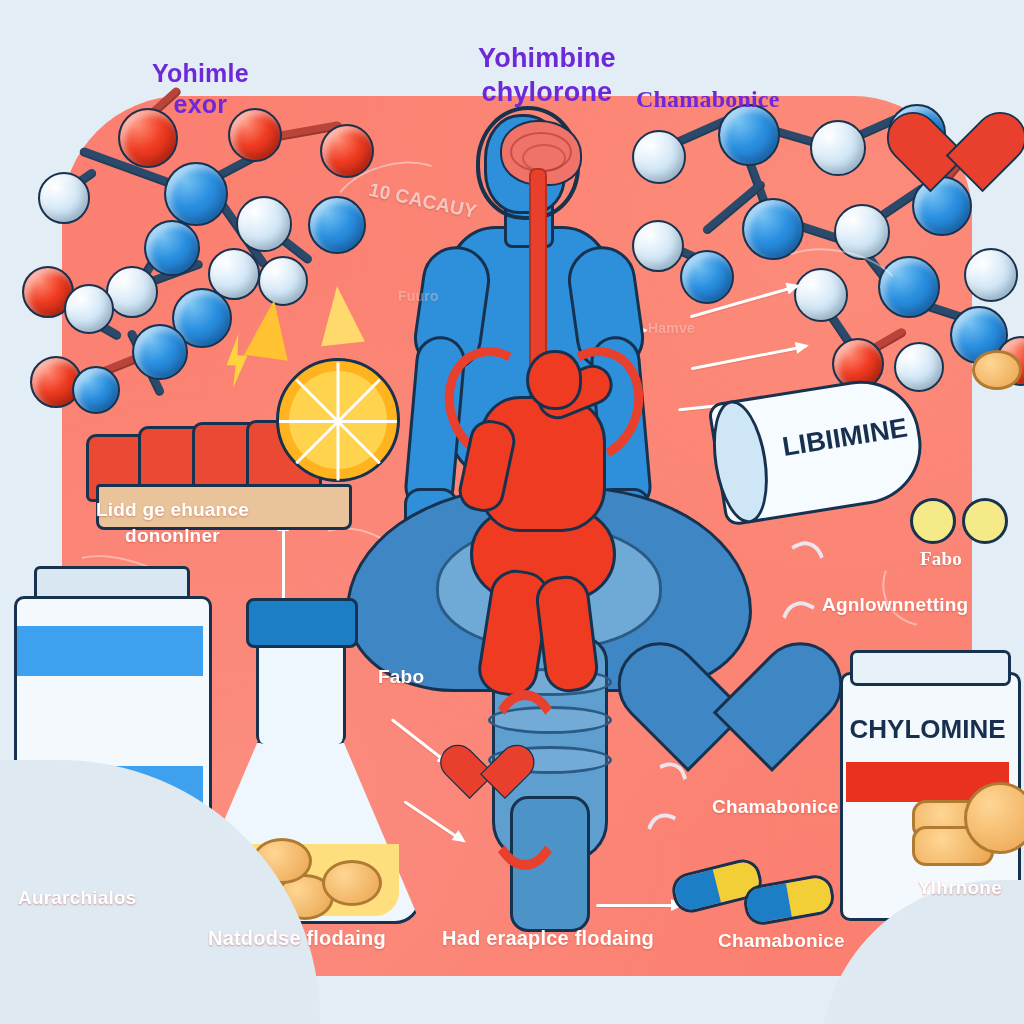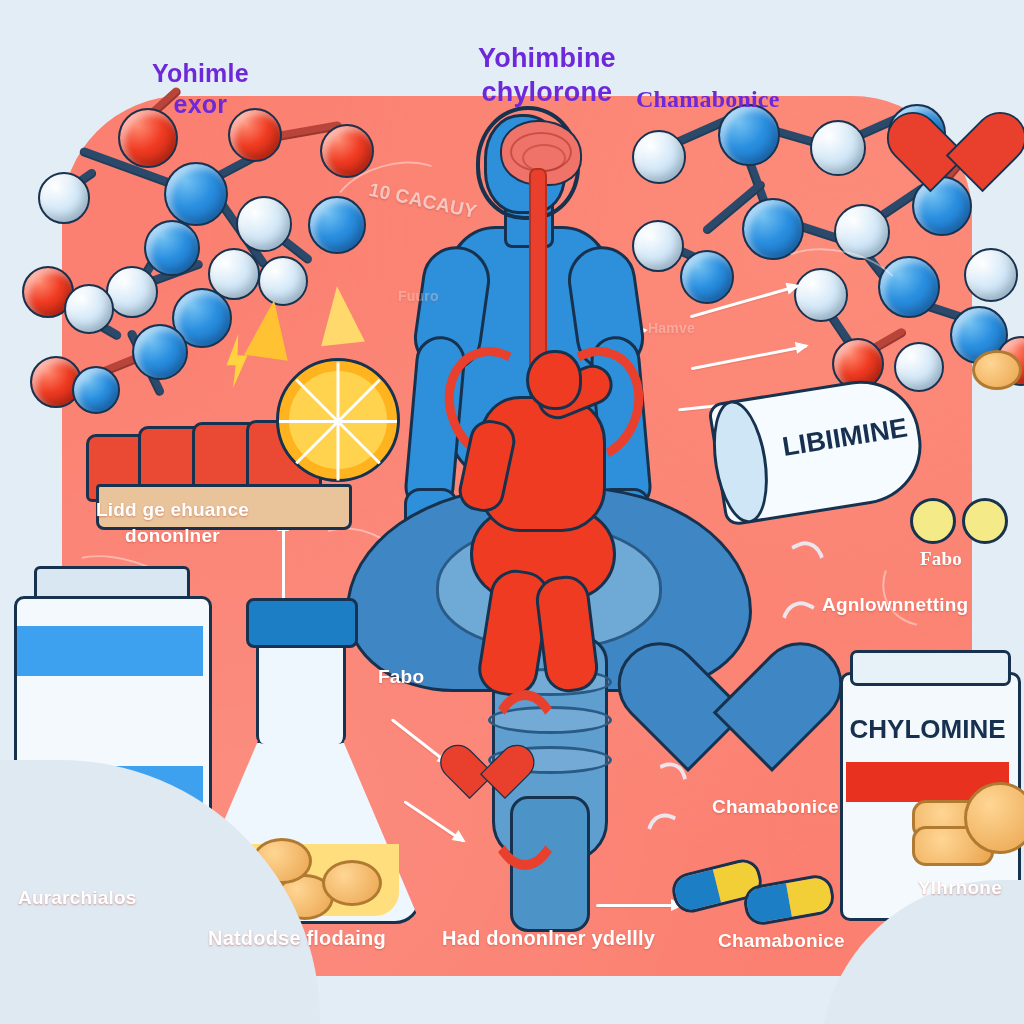--- a/index.html
+++ b/index.html
@@ -420,17 +420,17 @@
 dononlner</div>
   <div class="lbl faint" style="left:368px;top:190px;font-size:19px;transform:rotate(12deg);">10 CACAUY</div>
   <div class="lbl faint" style="left:398px;top:288px;font-size:14px;opacity:.45;">Fuuro</div>
   <div class="lbl faint" style="left:648px;top:320px;font-size:14px;opacity:.5;">Hamve</div>
   <div class="lbl" style="left:920px;top:548px;font-size:19px;font-family:Liberation Serif, serif;">Fabo</div>
   <div class="lbl" style="left:822px;top:594px;font-size:19px;">Agnlownnetting</div>
   <div class="lbl" style="left:378px;top:666px;font-size:19px;">Fabo</div>
   <div class="lbl" style="left:712px;top:796px;font-size:19px;">Chamabonice</div>
   <div class="lbl" style="left:18px;top:887px;font-size:19px;">Aurarchialos</div>
   <div class="lbl" style="left:208px;top:927px;font-size:20px;">Natdodse flodaing</div>
-  <div class="lbl" style="left:442px;top:927px;font-size:20px;">Had dononlner ydellly</div>
+  <div class="lbl" style="left:442px;top:927px;font-size:20px;">Had eraaplce flodaing</div>
   <div class="lbl" style="left:718px;top:930px;font-size:19px;">Chamabonice</div>
   <div class="lbl" style="left:918px;top:877px;font-size:19px;">Ylhrnone</div>
 
 </div>
 
 </body></html>

